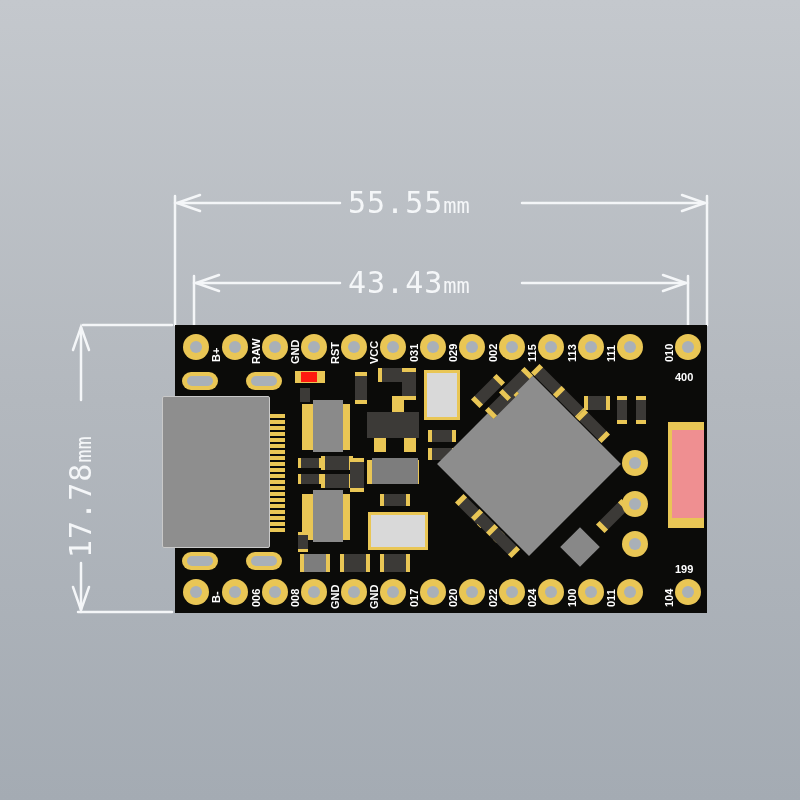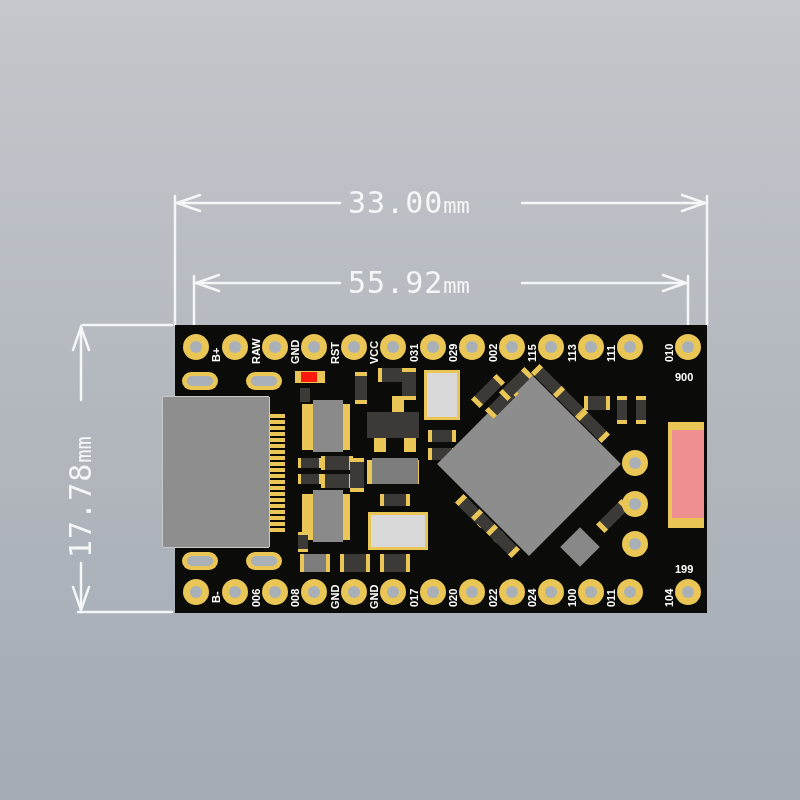--- a/index.html
+++ b/index.html
@@ -100,24 +100,24 @@
     <line x1="83" y1="325" x2="172" y2="325"></line>
     <line x1="78" y1="612" x2="172" y2="612"></line>
     <line x1="81" y1="327" x2="81" y2="400"></line>
     <line x1="81" y1="563" x2="81" y2="610"></line>
     <polyline points="73,350 81,327 89,350"></polyline>
     <polyline points="73,587 81,610 89,587"></polyline>
   </g>
 </svg>
 
 <div class="dim-text" style="left:348px; top:188px;">
-  <span>33.00</span><span class="unit">mm</span>
+  <span>55.55</span><span class="unit">mm</span>
 </div>
 <div class="dim-text" style="left:348px; top:268px;">
-  <span>55.92</span><span class="unit">mm</span>
+  <span>43.43</span><span class="unit">mm</span>
 </div>
 <div class="dim-text" style="left:66px; top:558px; transform: rotate(-90deg); transform-origin: left top;">
   <span>17.78</span><span class="unit">mm</span>
 </div>
 
 <div class="board"></div>
 
 <div>
   <div class="pad" style="left:183px; top:334px;"></div>
   <div class="pad" style="left:222px; top:334px;"></div>
@@ -139,21 +139,21 @@
 <div class="pin-label" style="left:289px; top:364px;">GND</div>
 <div class="pin-label" style="left:329px; top:364px;">RST</div>
 <div class="pin-label" style="left:368px; top:364px;">VCC</div>
 <div class="pin-label" style="left:408px; top:362px;">031</div>
 <div class="pin-label" style="left:447px; top:362px;">029</div>
 <div class="pin-label" style="left:487px; top:362px;">002</div>
 <div class="pin-label" style="left:526px; top:362px;">115</div>
 <div class="pin-label" style="left:566px; top:362px;">113</div>
 <div class="pin-label" style="left:605px; top:362px;">111</div>
 <div class="pin-label" style="left:663px; top:362px;">010</div>
-<div class="corner-label" style="left:675px; top:371px;">900</div>
+<div class="corner-label" style="left:675px; top:371px;">400</div>
 
 <div>
   <div class="pad" style="left:183px; top:579px;"></div>
   <div class="pad" style="left:222px; top:579px;"></div>
   <div class="pad" style="left:262px; top:579px;"></div>
   <div class="pad" style="left:301px; top:579px;"></div>
   <div class="pad" style="left:341px; top:579px;"></div>
   <div class="pad" style="left:380px; top:579px;"></div>
   <div class="pad" style="left:420px; top:579px;"></div>
   <div class="pad" style="left:459px; top:579px;"></div>

